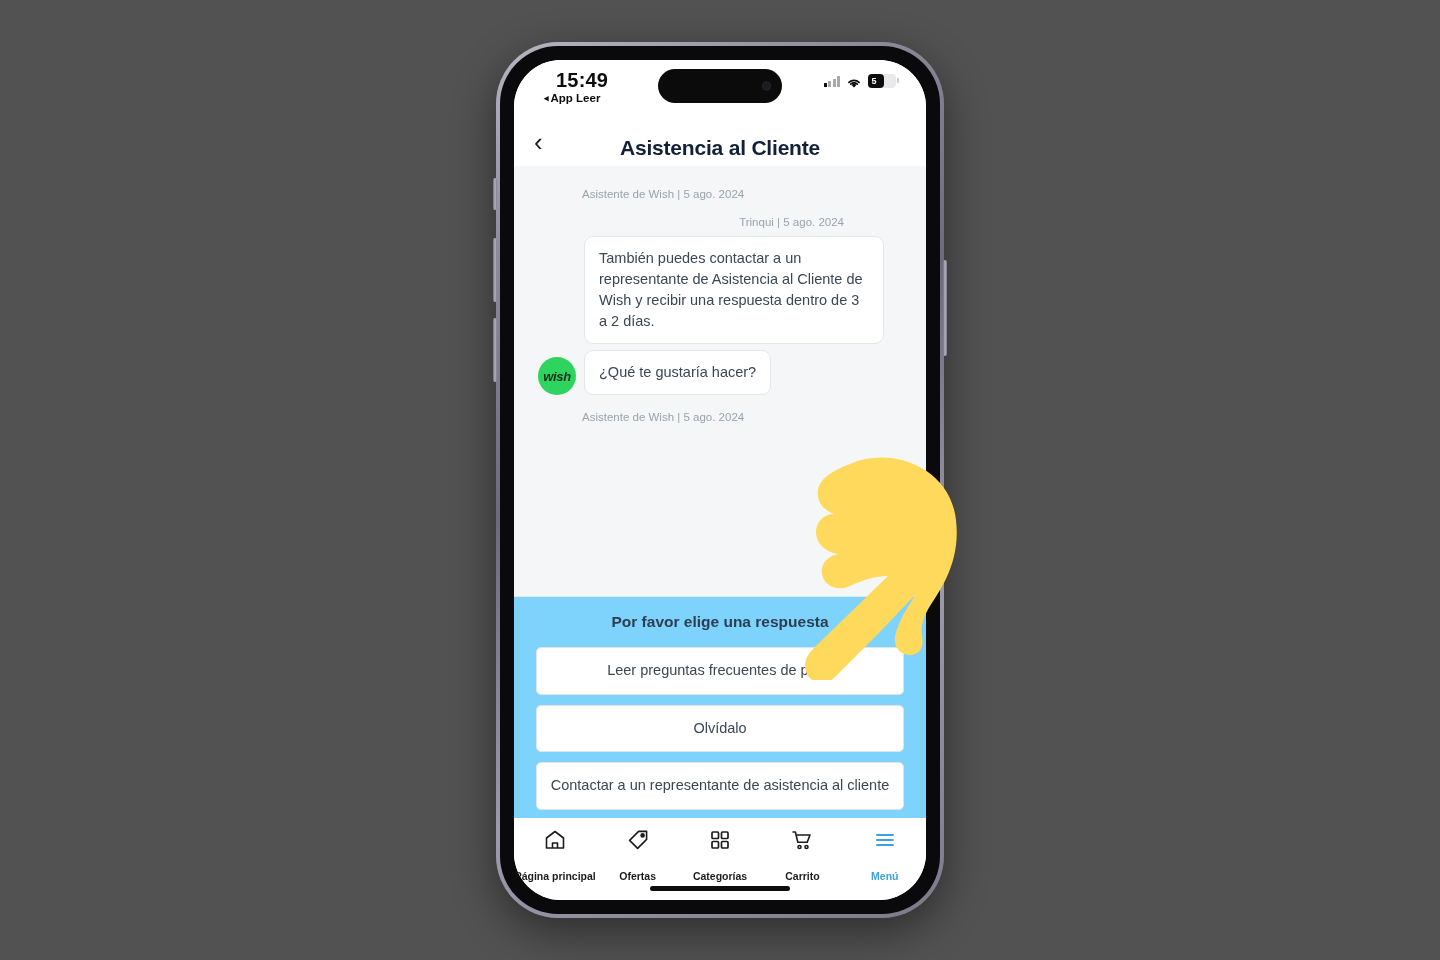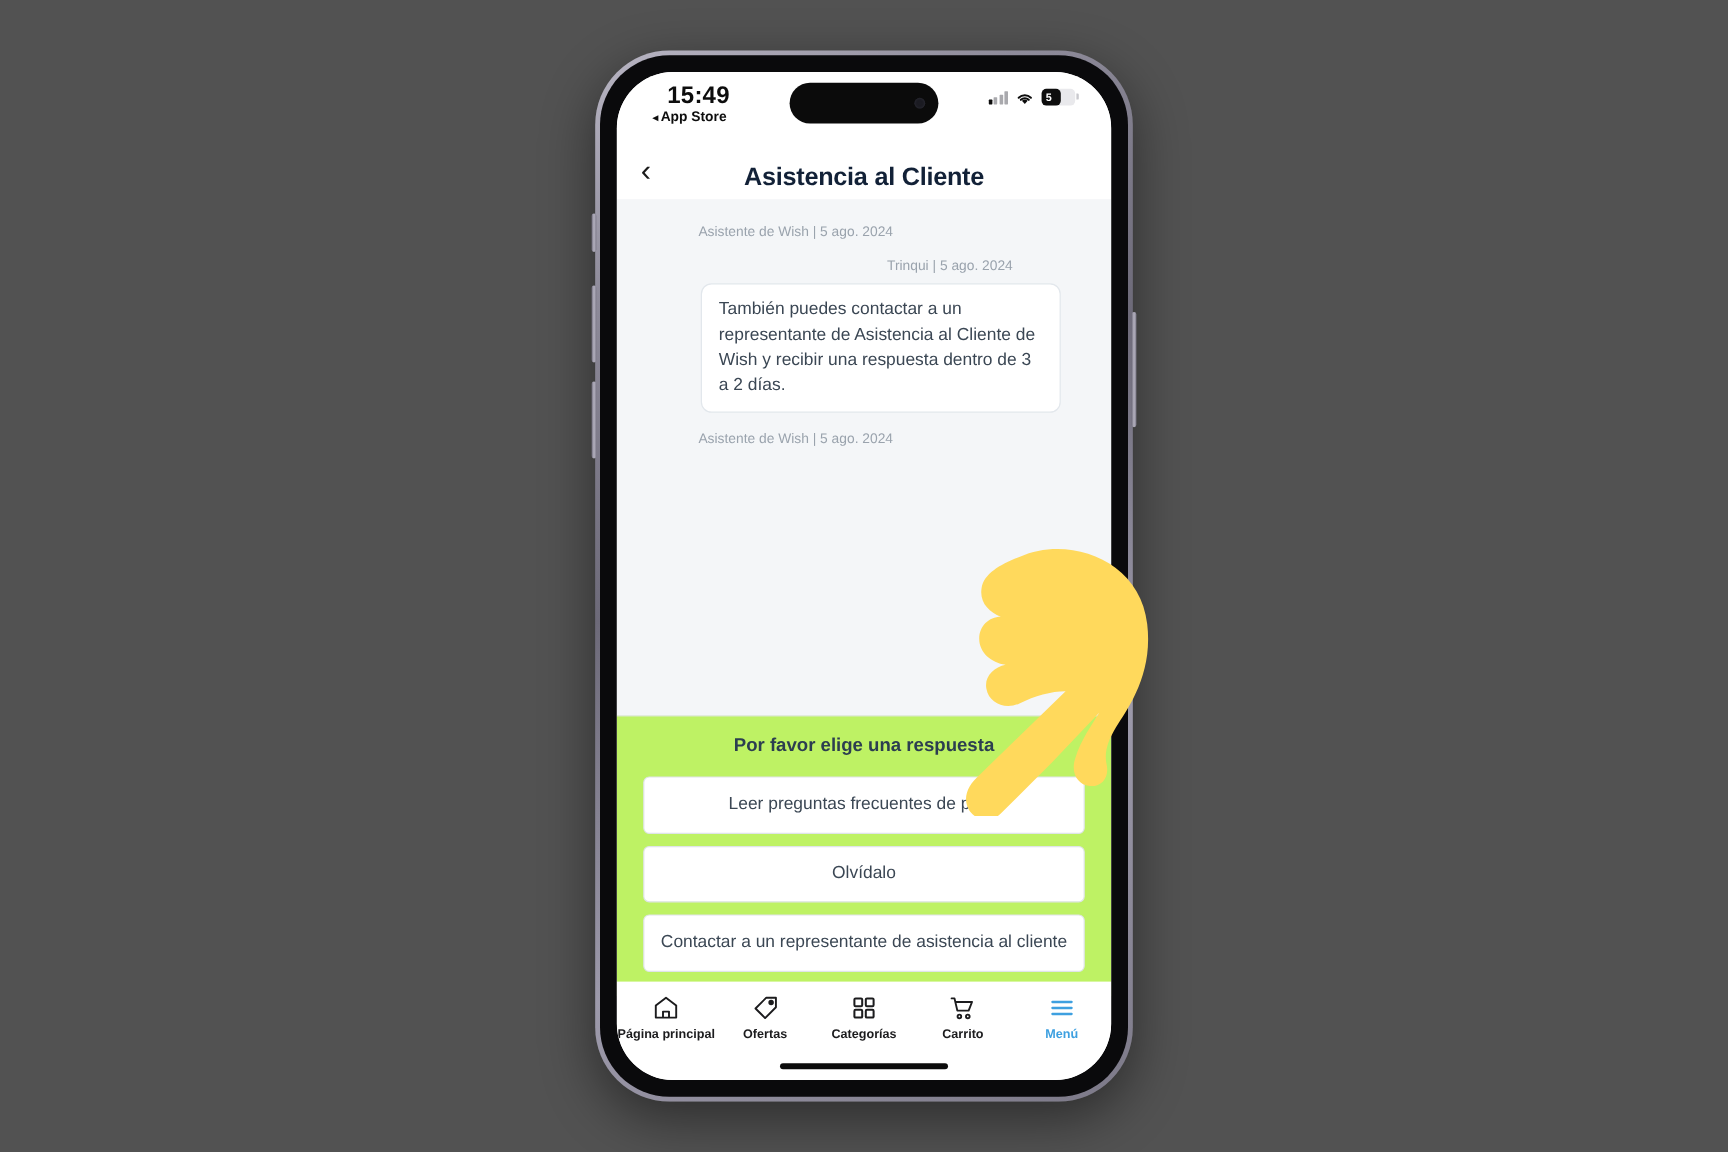--- a/index.html
+++ b/index.html
@@ -242,21 +242,21 @@
     font-weight: bold;
     font-size: 13px;
     display: flex; align-items: center; justify-content: center;
     flex-shrink: 0;
     font-style: italic;
     letter-spacing: -0.3px;
   }
 
   
   .picker {
-    background: #bef264;
+    background: #7dd3fc;
     border-top: 1px solid #e3e7ea;
     padding: 16px 22px 10px 22px;
   }
   .picker-title {
     text-align: center;
     font-size: 15.5px;
     font-weight: bold;
     color: #2c3e50;
     margin-bottom: 16px;
   }
@@ -281,21 +281,21 @@
     background: #ffffff;
     display: flex;
     align-items: flex-start;
     padding-top: 10px;
   }
   .tab {
     flex: 1;
     display: flex;
     flex-direction: column;
     align-items: center;
-    gap: 4px;
+    gap: 18px;
     cursor: pointer;
   }
   .tab-label { font-size: 10.5px; font-weight: bold; color: #1c1c1e; }
   .tab.active .tab-label { color: #3ea0e0; }
   .tab-icon { height: 24px; display: flex; align-items: center; justify-content: center; }
 
   .home-indicator {
     position: absolute;
     bottom: 9px;
     left: 50%;
@@ -328,21 +328,21 @@
   <div class="btn-side btn-power"></div>
 
   <div class="phone-bezel">
     <div class="screen">
 
       <div class="statusbar">
         <div class="sb-left">
           <div class="sb-time">15:49</div>
           <div class="sb-back-app">
             <span class="tri">◂</span>
-            <span>App Store</span>
+            <span>App Leer</span>
           </div>
         </div>
 
         <div class="dynamic-island">
           <div class="island-cam"></div>
         </div>
 
         <div class="sb-right">
           <div class="sig">
             <i></i>
@@ -375,20 +375,24 @@
         <div class="meta left">Asistente de Wish | 5 ago. 2024</div>
 
         <div class="meta right">Trinqui | 5 ago. 2024</div>
 
 
         <div class="row in">
           <div style="width:38px;flex-shrink:0"></div>
           <div class="bubble">También puedes contactar a un representante de Asistencia al Cliente de Wish y recibir una respuesta dentro de 3 a 2 días.</div>
         </div>
 
+        <div class="row in">
+          <div class="avatar-wish">wish</div>
+          <div class="bubble">¿Qué te gustaría hacer?</div>
+        </div>
         <div class="meta left">Asistente de Wish | 5 ago. 2024</div>
       </div>
 
       <div class="picker">
         <div class="picker-title">Por favor elige una respuesta</div>
         <div class="option">Leer preguntas frecuentes de pago</div>
         <div class="option">Olvídalo</div>
         <div class="option">Contactar a un representante de asistencia al cliente</div>
       </div>
 

